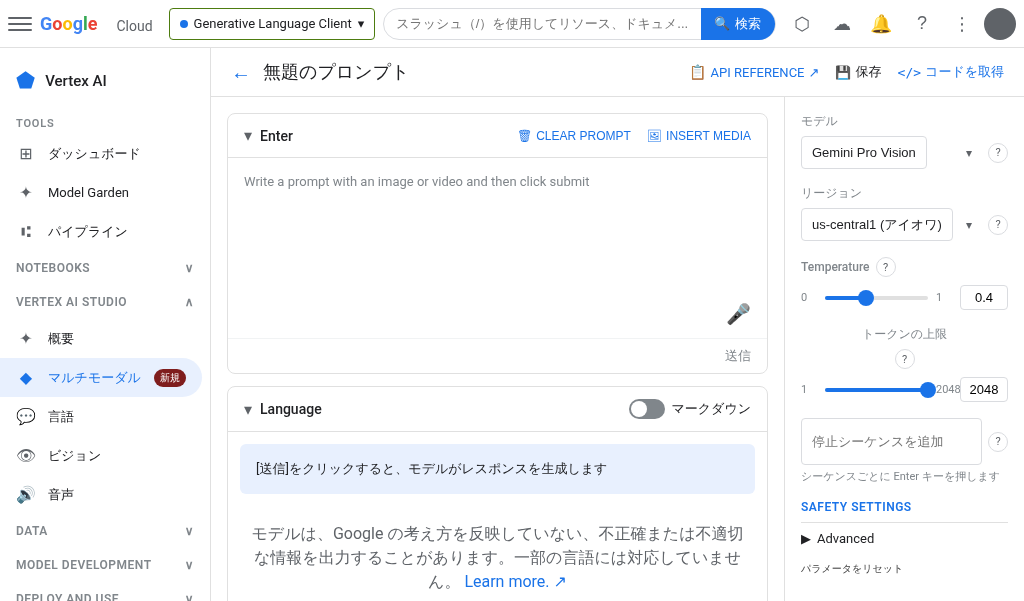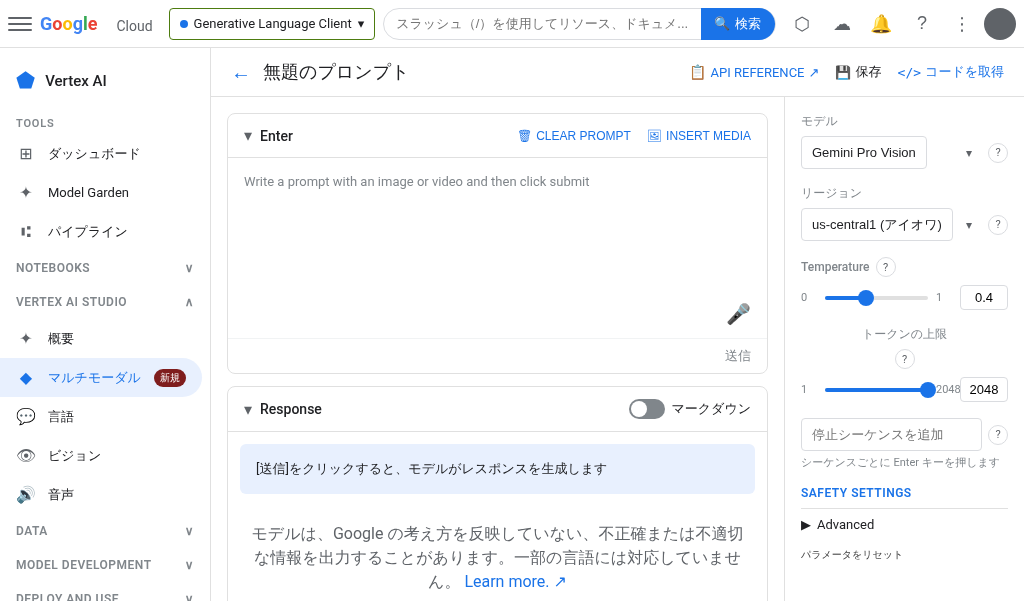--- a/index.html
+++ b/index.html
@@ -148,21 +148,21 @@
     .slider-track { height: 4px; background: #1a73e8; border-radius: 2px; }
     .slider-thumb {
       width: 16px; height: 16px; background: #1a73e8; border-radius: 50%;
       position: absolute; top: -6px; transform: translateX(-50%);
     }
     .slider-value-input {
       width: 48px; border: 1px solid #dadce0; border-radius: 4px; padding: 4px 6px;
       font-size: 13px; text-align: center;
     }
     .stop-sequence-input {
-      width: 100%; border: 1px solid #dadce0; border-radius: 4px; padding: 8px 10px;
+      width: 100%; border: 1px solid #dadce0; border-radius: 4px; padding: 15px 10px;
       font-size: 13px; color: #80868b;
     }
     .stop-hint { font-size: 11px; color: #80868b; margin-top: 4px; }
     .safety-link { color: #1a73e8; font-size: 12px; font-weight: 600; cursor: pointer; letter-spacing: 0.5px; margin: 8px 0; display: block; }
     .advanced-row { display: flex; align-items: center; gap: 6px; cursor: pointer; padding: 8px 0; border-top: 1px solid #e0e0e0; }
     .advanced-label { font-size: 13px; color: #202124; }
     .reset-btn { color: #404040; font-size: 10px; cursor: pointer; border: none; background: transparent; margin-top: 8px; }
   </style>
 </head>
 <body>
@@ -327,21 +327,21 @@
             <span class="mic-icon">🎤</span>
           </div>
           <div class="send-area">
             <button class="send-btn">送信</button>
           </div>
         </div>
 
         <div class="card">
           <div class="card-header">
             <span class="collapse-icon">▾</span>
-            <span class="card-title">Response</span>
+            <span class="card-title">Language</span>
             <div class="markdown-toggle">
               <div class="toggle-switch"></div>
               <span class="toggle-label">マークダウン</span>
             </div>
           </div>
           <div class="response-body">
             <span class="response-hint">[送信]をクリックすると、モデルがレスポンスを生成します</span>
           </div>
           <div class="disclaimer">
             <span>モデルは、Google の考え方を反映していない、不正確または不適切な情報を出力することがあります。一部の言語には対応していません。</span>

